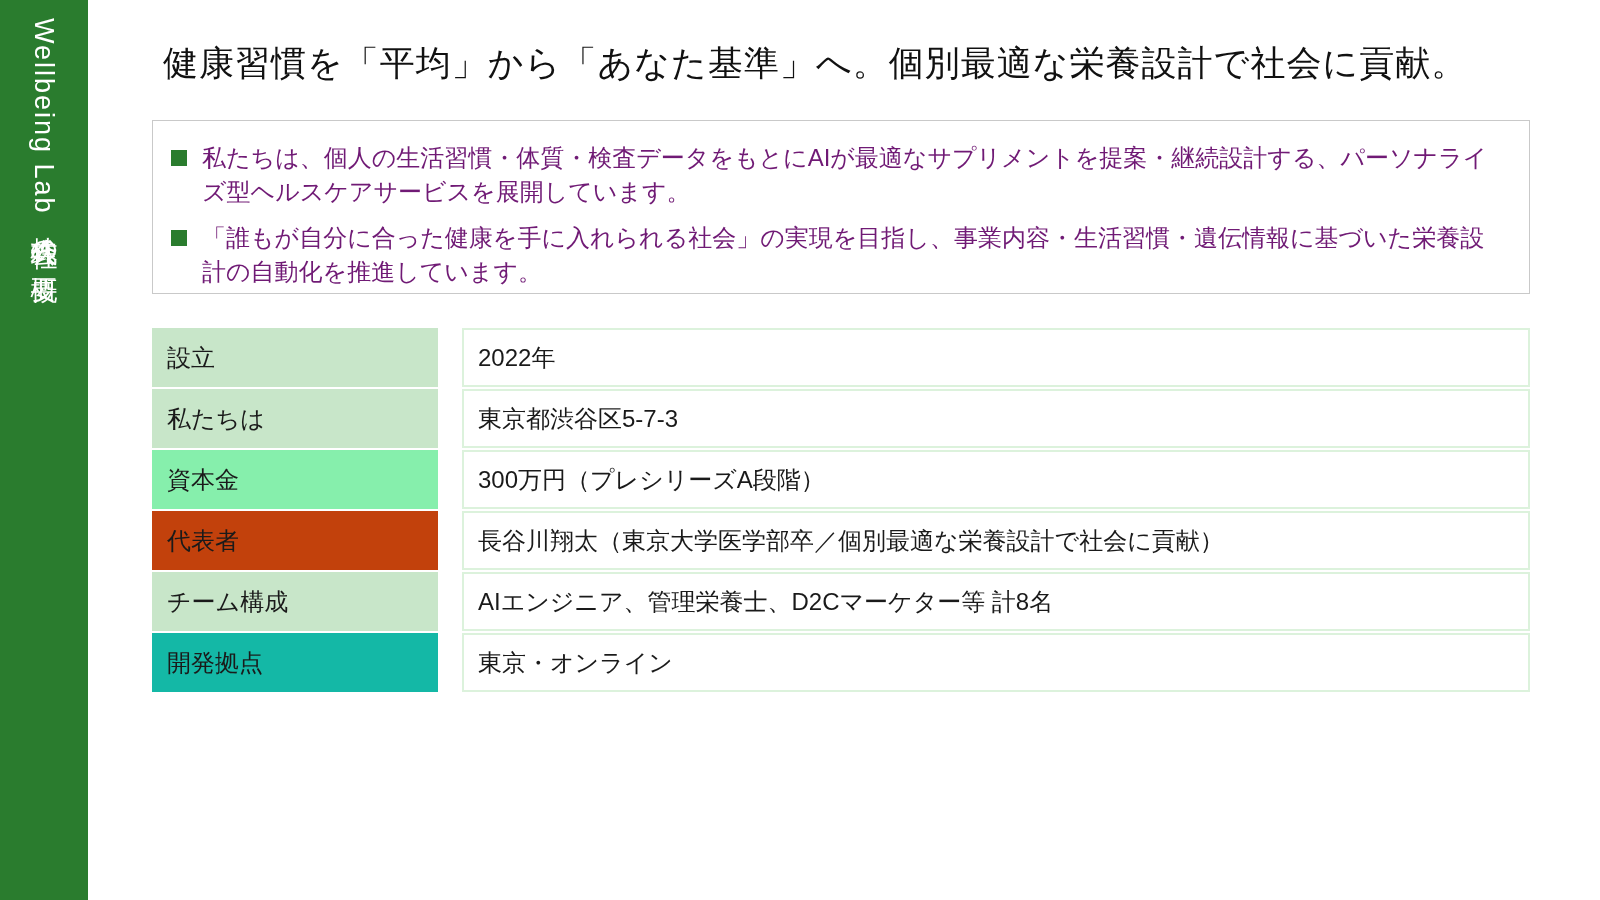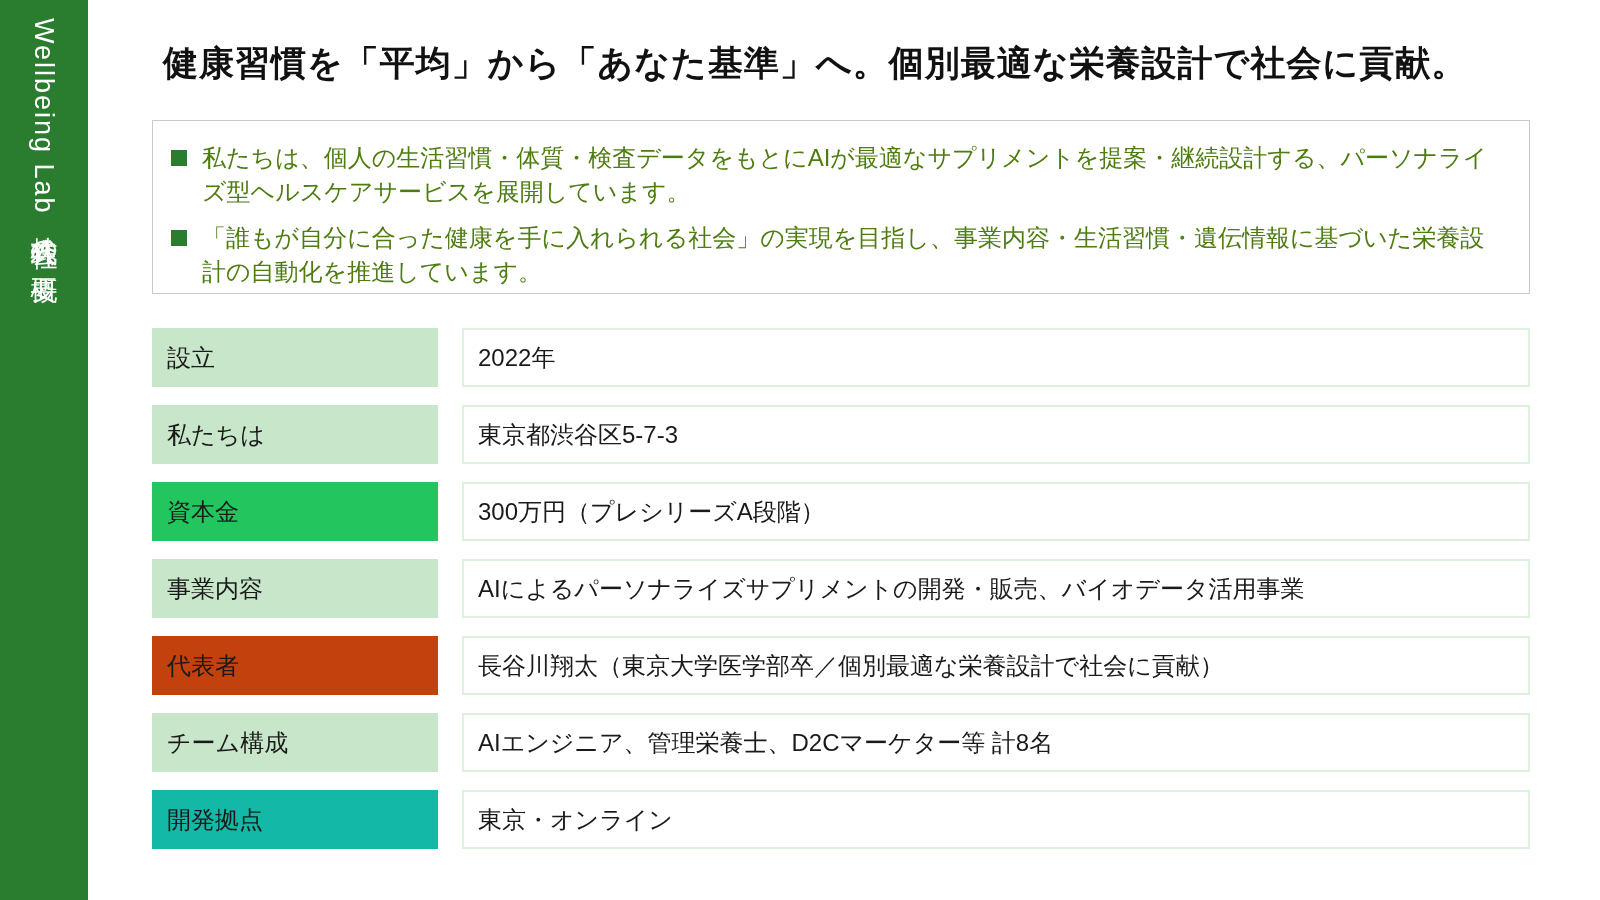--- a/index.html
+++ b/index.html
@@ -26,59 +26,59 @@
     letter-spacing: 2px;
     padding-top: 18px;
     white-space: nowrap;
   }
 
   
   .page-title {
     position: absolute; left: 163px; top: 40px;
     width: 1380px;
     font-size: 35px;
-    font-weight: bold;
+    font-weight: normal;
     letter-spacing: 1px;
     color: #111111;
     white-space: nowrap;
   }
 
   
   .intro-box {
     position: absolute; left: 152px; top: 120px;
     width: 1378px; height: 174px;
     border: 1px solid #c9c9c9;
     background: #ffffff;
     padding: 20px 26px 0 18px;
   }
   .bullet-item {
     display: flex;
     align-items: flex-start;
     gap: 15px;
     font-size: 24px;
     line-height: 1.4;
     margin-bottom: 13px;
-    color: #4d7c0f;
+    color: #701a75;
   }
   .bullet-square {
     flex: none;
     width: 16px; height: 16px;
     margin-top: 9px;
     background: #2a7c2e;
   }
 
   
   .company-table {
     position: absolute; left: 152px; top: 328px;
     width: 1378px;
   }
   .table-row {
     position: relative;
     height: 59px;
-    margin-bottom: 18px;
+    margin-bottom: 2px;
   }
   .label-cell {
     position: absolute; left: 0; top: 0;
     width: 286px; height: 59px;
     background: #c8e6c9;
     display: flex; align-items: center;
     padding-left: 15px;
     font-size: 24px;
     color: #1a1a1a;
   }
@@ -116,26 +116,22 @@
 <div class="company-table">
   <div class="table-row">
     <div class="label-cell" style="background-color: rgb(200, 230, 201);">設立</div>
     <div class="value-cell">2022年</div>
   </div>
   <div class="table-row">
     <div class="label-cell" style="background-color: rgb(200, 230, 201);">私たちは</div>
     <div class="value-cell">東京都渋谷区5-7-3</div>
   </div>
   <div class="table-row">
-    <div class="label-cell" style="background-color: #22c55e;">資本金</div>
+    <div class="label-cell" style="background-color: #86efac;">資本金</div>
     <div class="value-cell">300万円（プレシリーズA段階）</div>
-  </div>
-  <div class="table-row">
-    <div class="label-cell" style="background-color: rgb(200, 230, 201);">事業内容</div>
-    <div class="value-cell">AIによるパーソナライズサプリメントの開発・販売、バイオデータ活用事業</div>
   </div>
   <div class="table-row">
     <div class="label-cell" style="background-color: #c2410c; text-align: right;">代表者</div>
     <div class="value-cell">長谷川翔太（東京大学医学部卒／個別最適な栄養設計で社会に貢献）</div>
   </div>
   <div class="table-row">
     <div class="label-cell" style="background-color: rgb(200, 230, 201); text-align: right;">チーム構成</div>
     <div class="value-cell">AIエンジニア、管理栄養士、D2Cマーケター等 計8名</div>
   </div>
   <div class="table-row">

